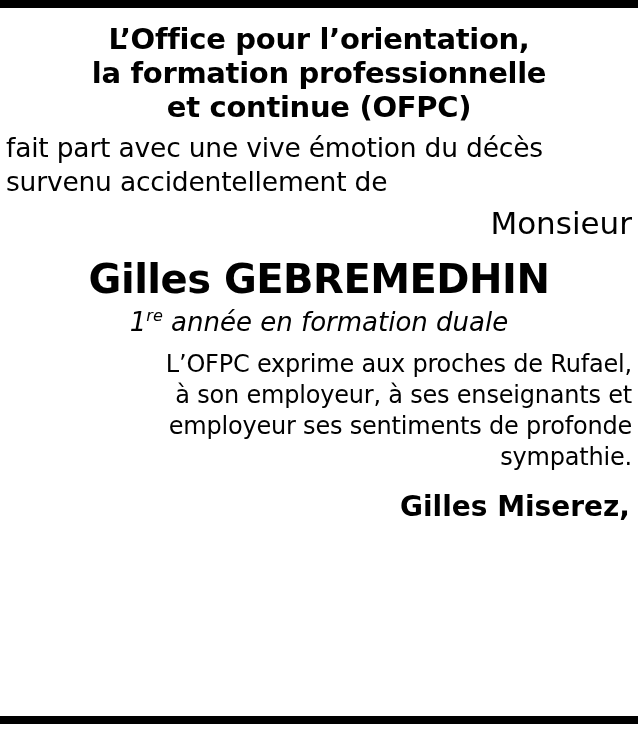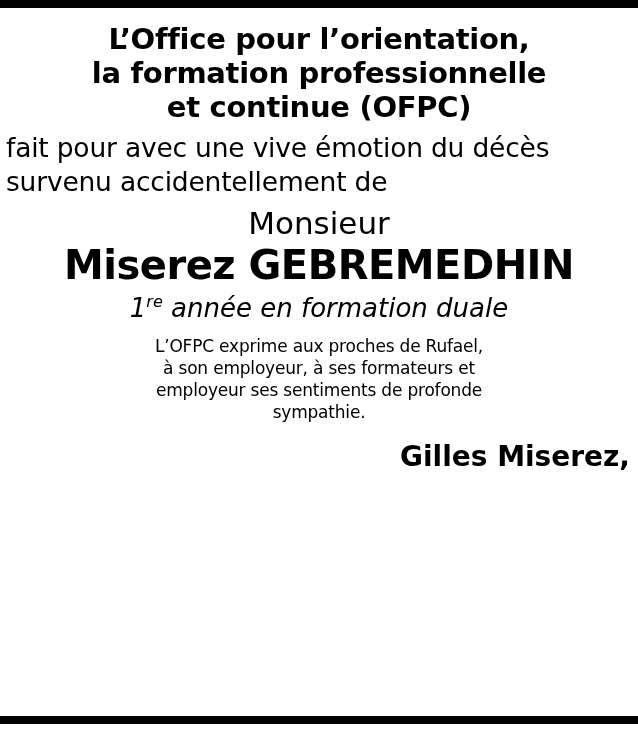--- a/index.html
+++ b/index.html
@@ -63,22 +63,22 @@
     margin: 0 0 8px 0;
   }
   .announce .line {
     display: block;
     white-space: nowrap;
   }
 
   .honorific {
     font-size: 31px;
     line-height: 1.1;
-    text-align: center;
-    margin: 4px 0 2px 0;
+    text-align: right;
+    margin: 4px 0 16px 0;
   }
 
   .deceased-name {
     font-weight: bold;
     font-size: 40px;
     line-height: 1.12;
     text-align: center;
     letter-spacing: -0.5px;
     margin: 2px 0 6px 0;
     white-space: nowrap;
@@ -95,23 +95,23 @@
     display: block;
     white-space: nowrap;
   }
   .role sup {
     font-size: 0.62em;
     vertical-align: super;
     line-height: 0;
   }
 
   .message {
-    font-size: 17px;
+    font-size: 24px;
     line-height: 1.3;
-    text-align: center;
+    text-align: right;
     letter-spacing: -0.2px;
     margin: 0 0 16px 0;
   }
   .message .line {
     display: block;
     white-space: nowrap;
   }
 
   .signature {
     text-align: right;
@@ -142,35 +142,35 @@
 
   <div class="body-area">
 
     <div class="org-title">
       <span class="line">L’Office pour l’orientation,</span>
       <span class="line">la formation professionnelle</span>
       <span class="line">et continue (OFPC)</span>
     </div>
 
     <div class="announce">
-      <span class="line">fait pour avec une vive émotion du décès</span>
+      <span class="line">fait part avec une vive émotion du décès</span>
       <span class="line">survenu accidentellement de</span>
     </div>
 
     <div class="honorific">Monsieur</div>
 
-    <div class="deceased-name">Miserez GEBREMEDHIN</div>
+    <div class="deceased-name">Gilles GEBREMEDHIN</div>
 
     <div class="role">
       <span class="line"><span>1</span><sup>re</sup><span> année en formation duale</span></span>
     </div>
 
     <div class="message">
       <span class="line">L’OFPC exprime aux proches de Rufael,</span>
-      <span class="line">à son employeur, à ses formateurs et</span>
+      <span class="line">à son employeur, à ses enseignants et</span>
       <span class="line">employeur ses sentiments de profonde</span>
       <span class="line">sympathie.</span>
     </div>
 
     <div class="signature">
       <span class="sig-name">Gilles Miserez,</span>
     </div>
 
   </div>
 

